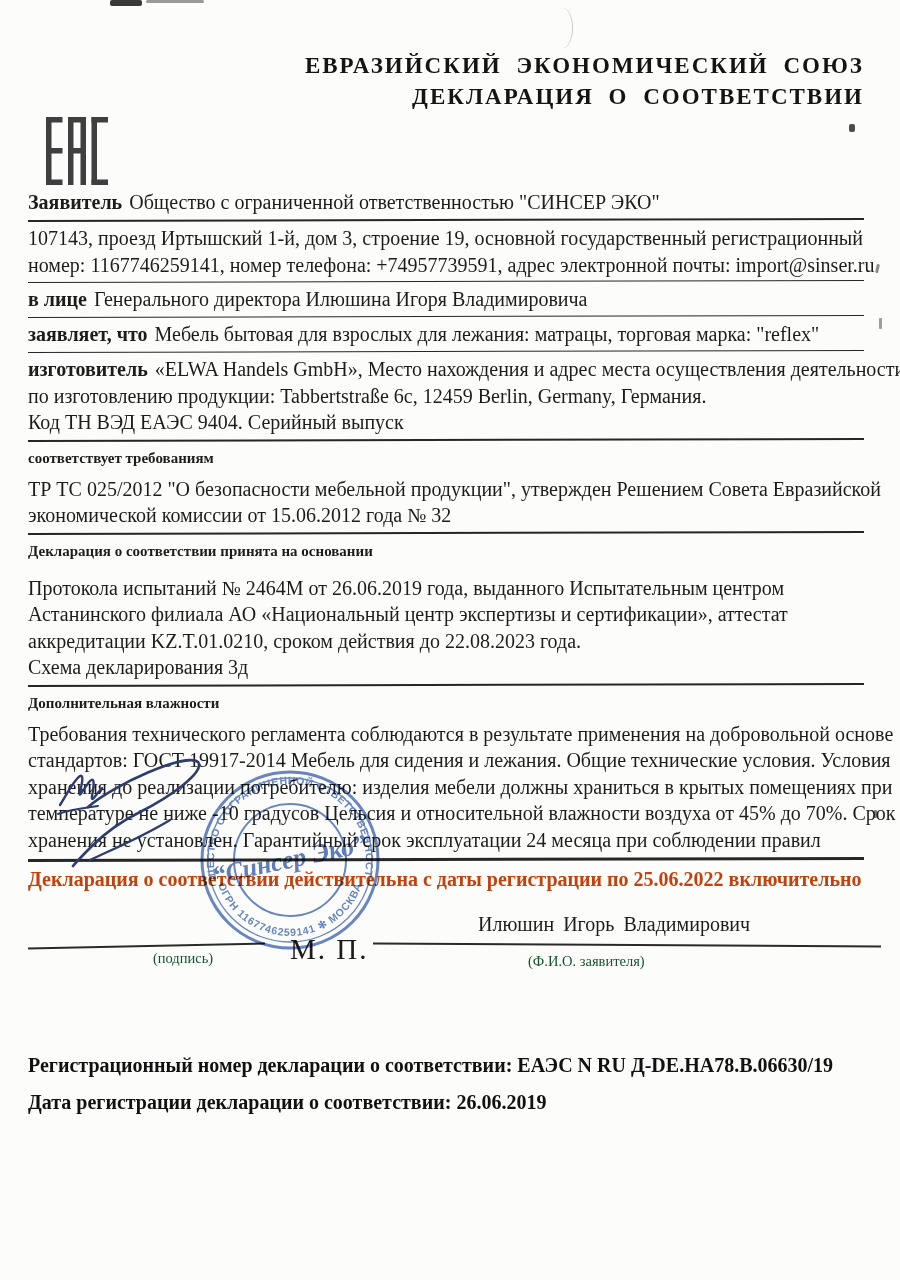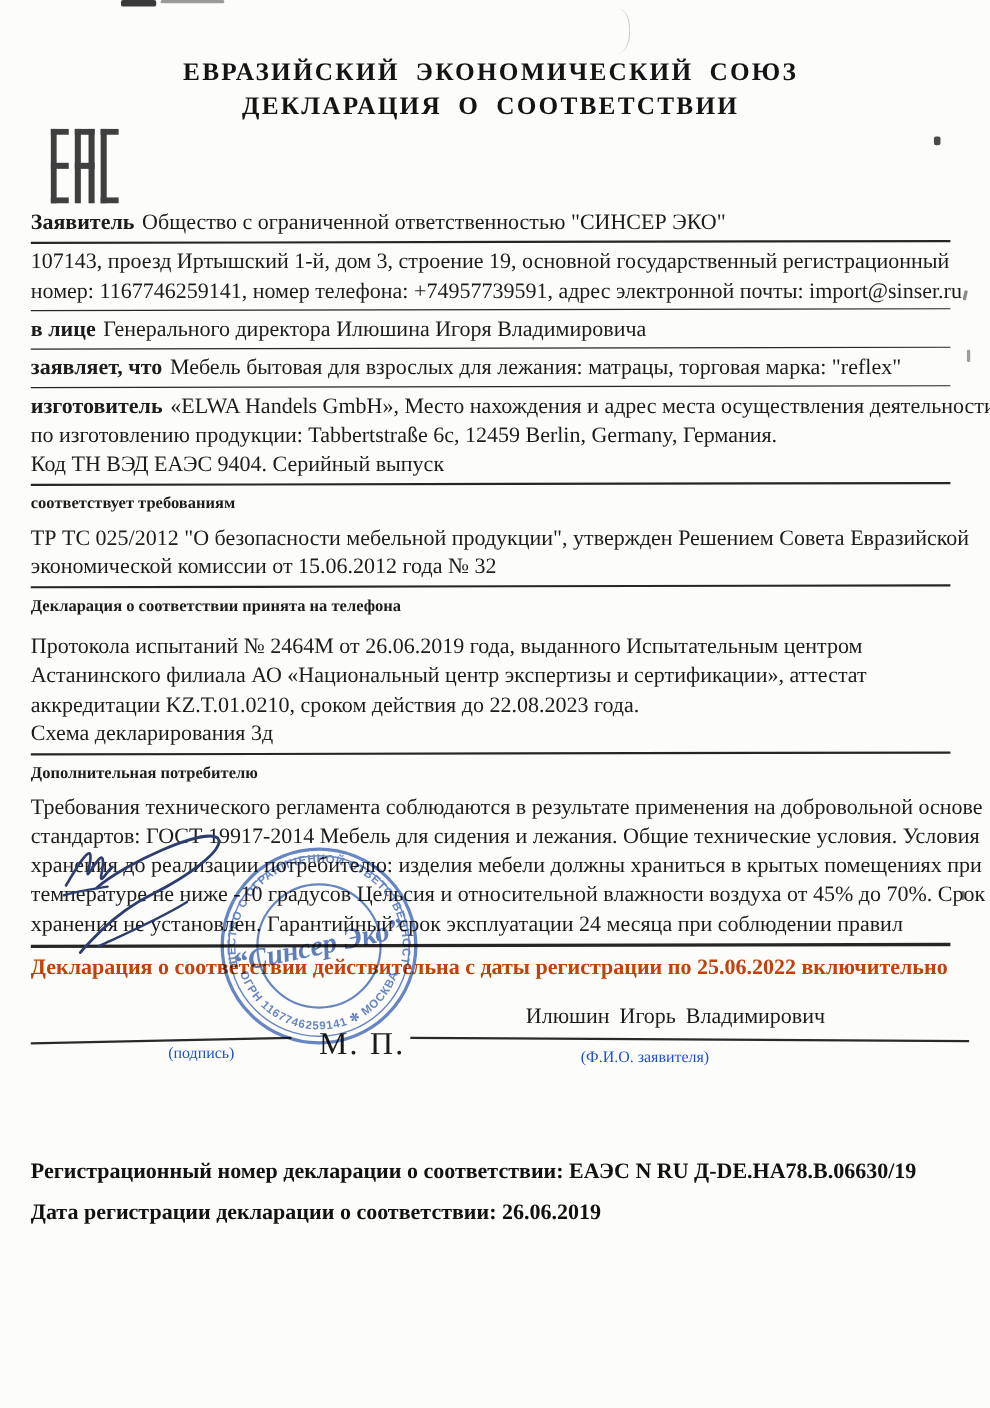--- a/index.html
+++ b/index.html
@@ -4,37 +4,37 @@
 <style>
   html,body{margin:0;padding:0;}
   body{
     width:900px;height:1280px;position:relative;overflow:hidden;
     background:#fcfcfa;
     font-family:"Liberation Serif","DejaVu Serif",serif;
     color:#1c1c1c;
   }
   .content{position:absolute;left:28px;top:50px;width:836px;}
   .title{
-    text-align:center;font-weight:bold;font-size:23px;line-height:31px;
+    text-align:right;font-weight:bold;font-size:23px;line-height:31px;
     letter-spacing:2px;word-spacing:7px;margin:0;color:#141414;
   }
   .logo-row{height:72px;margin-top:5px;margin-left:18px;}
   .row{font-size:20px;line-height:27px;}
   .row b{margin-right:7px;}
   .line{font-size:20px;line-height:26.5px;white-space:nowrap;}
   .line b{margin-right:7px;}
   .rule{border-bottom:2px solid #262626;margin:3px 0 4px 0;transform:rotate(-0.12deg);}
   .rule.thin{border-bottom-width:1.6px;}
   .rule.bold{border-bottom-width:3px;margin-top:5px;}
   .hdr{font-weight:bold;font-size:15px;line-height:27px;}
   .validity{font-weight:bold;font-size:20px;line-height:28px;white-space:nowrap;color:#c2410c;}
   .sig-zone{position:relative;height:120px;}
   .sig-line-left{position:absolute;left:0;top:52px;width:237px;border-top:2px solid #2a2a2a;transform:rotate(-1.2deg);}
   .sig-line-right{position:absolute;left:345px;top:51px;width:508px;border-top:2px solid #2a2a2a;transform:rotate(0.35deg);}
-  .cap{position:absolute;font-size:14.5px;color:#1d4ed8;}
+  .cap{position:absolute;font-size:14.5px;color:#14532d;}
   .cap-sign{left:95px;top:57px;width:120px;text-align:center;}
   .cap-name{left:500px;top:60px;width:170px;text-align:left;}
   .mp{position:absolute;left:262px;top:40px;font-size:29px;letter-spacing:2px;}
   .signer{position:absolute;left:450px;top:20px;font-size:20px;word-spacing:4px;}
   .footer-row{font-weight:bold;font-size:20px;line-height:27px;white-space:nowrap;color:#111;}
   .fr1{margin-top:39px;}
   .fr2{margin-top:10px;}
   
   .art{position:absolute;}
   .smudge1{left:110px;top:0;width:32px;height:6px;background:#3a3a3a;border-radius:2px;}
@@ -111,30 +111,30 @@
   </div>
   <div class="rule"></div>
 
   <div class="hdr">соответствует требованиям</div>
   <div style="margin-top:4px;">
     <div class="line">ТР ТС 025/2012 "О безопасности мебельной продукции", утвержден Решением Совета Евразийской</div>
     <div class="line">экономической комиссии от 15.06.2012 года № 32</div>
   </div>
   <div class="rule"></div>
 
-  <div class="hdr">Декларация о соответствии принята на телефона</div>
+  <div class="hdr">Декларация о соответствии принята на основании</div>
   <div style="margin-top:10px;">
     <div class="line">Протокола испытаний № 2464М  от 26.06.2019 года, выданного Испытательным центром</div>
     <div class="line">Астанинского филиала АО «Национальный центр экспертизы и сертификации», аттестат</div>
     <div class="line">аккредитации KZ.T.01.0210, сроком действия до 22.08.2023 года.</div>
     <div class="line">Схема декларирования 3д</div>
   </div>
   <div class="rule"></div>
 
-  <div class="hdr">Дополнительная потребителю</div>
+  <div class="hdr">Дополнительная влажности</div>
   <div style="margin-top:4px;">
     <div class="line">Требования технического  регламента соблюдаются в результате  применения на добровольной основе</div>
     <div class="line">стандартов: ГОСТ 19917-2014 Мебель для сидения и лежания. Общие технические условия.  Условия</div>
     <div class="line">хранения до реализации потребителю: изделия мебели должны храниться в крытых  помещениях при</div>
     <div class="line">температуре не ниже -10 градусов  Цельсия и относительной влажности воздуха  от 45% до 70%.  Срок</div>
     <div class="line">хранения не установлен. Гарантийный срок эксплуатации 24 месяца  при соблюдении правил</div>
   </div>
   <div class="rule bold"></div>
 
   <div class="validity">Декларация о соответствии  действительна с даты регистрации по 25.06.2022 включительно</div>

